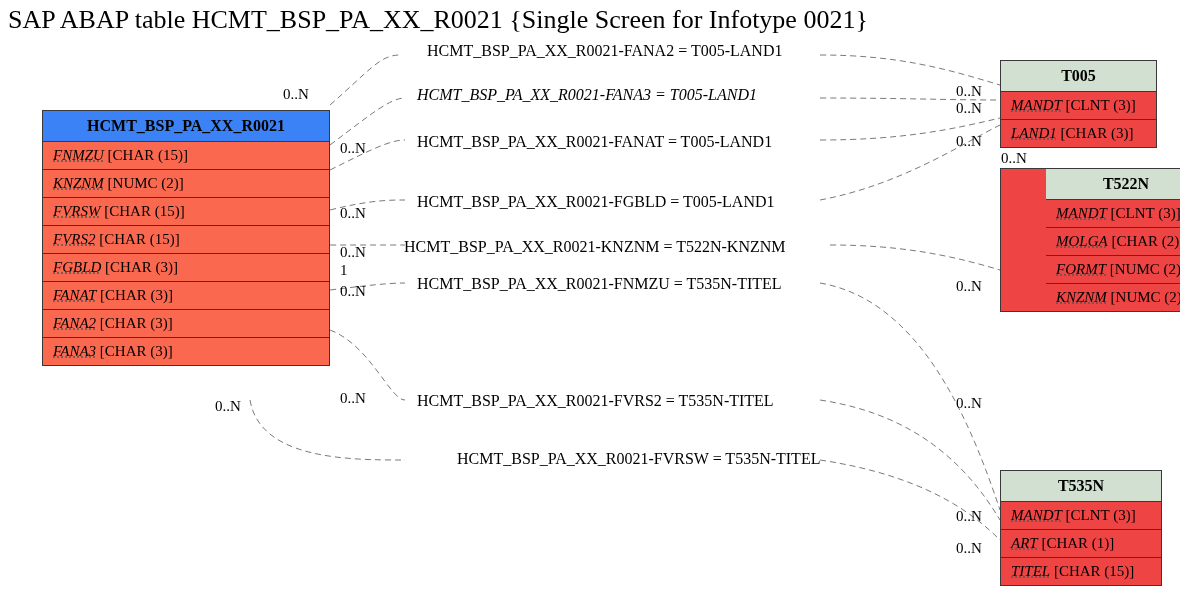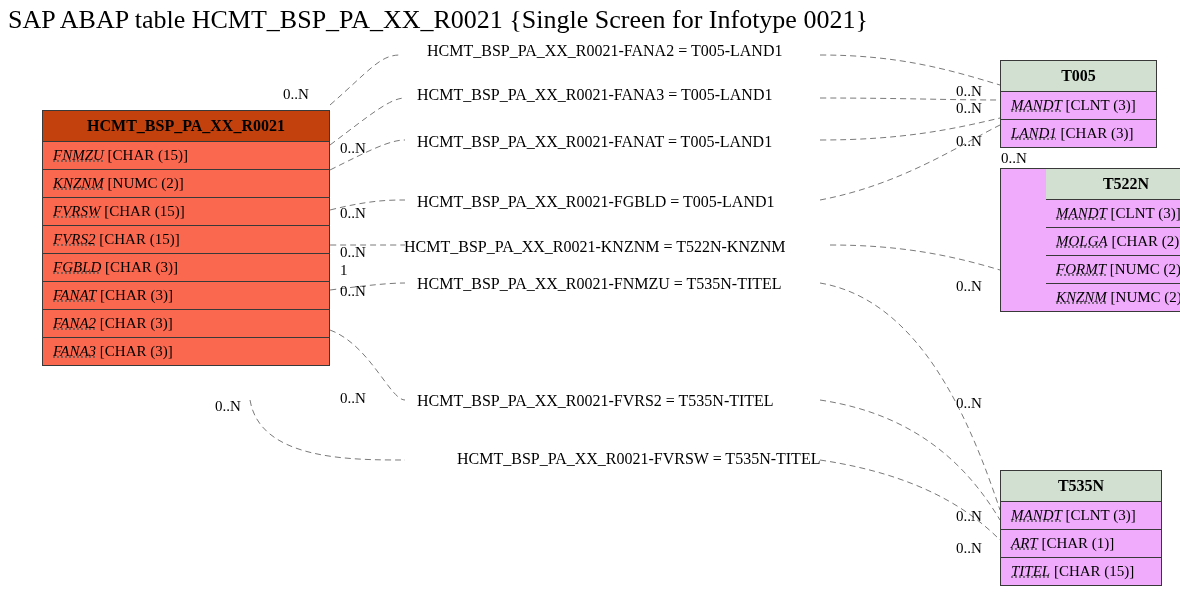--- a/index.html
+++ b/index.html
@@ -36,22 +36,22 @@
     border-bottom: 1px solid #393939;
     font-size: 15px;
     white-space: nowrap;
   }
   .table-row:last-child { border-bottom: none; }
   .fieldname {
     font-style: italic;
     text-decoration: underline dotted #555;
   }
   .orange  { background: #fb6850; }
-  .orange .table-header { background: #c2410c; }
-  .green   { background: #f0abfc; }
+  .orange .table-header { background: #3b82f6; }
+  .green   { background: #ef4444; }
   .green  .table-header { background: #d1e0d1; }
 
   .rel-label {
     position: absolute;
     font-size: 16px;
     color: #000;
     white-space: nowrap;
   }
   .card-label {
     position: absolute;
@@ -121,21 +121,21 @@
 </div>
 
 <div class="table-box green" style="left:1000px; top:470px; width:160px;">
   <div class="table-header">T535N</div>
   <div class="table-row"><span class="fieldname">MANDT</span> <span>[CLNT (3)]</span></div>
   <div class="table-row"><span class="fieldname">ART</span> <span>[CHAR (1)]</span></div>
   <div class="table-row"><span class="fieldname">TITEL</span> <span>[CHAR (15)]</span></div>
 </div>
 
 <div class="rel-label" style="left:417px; top:42px;margin-left:10px;">HCMT_BSP_PA_XX_R0021-FANA2 = T005-LAND1</div>
-<div class="rel-label" style="left:417px; top:86px;">HCMT_BSP_PA_XX_R0021-FANA3 = T005-LAND1</div>
+<div class="rel-label" style="left:417px; top:86px;font-style:italic;">HCMT_BSP_PA_XX_R0021-FANA3 = T005-LAND1</div>
 <div class="rel-label" style="left:417px; top:133px;">HCMT_BSP_PA_XX_R0021-FANAT = T005-LAND1</div>
 <div class="rel-label" style="left:417px; top:193px;">HCMT_BSP_PA_XX_R0021-FGBLD = T005-LAND1</div>
 <div class="rel-label" style="left:404px; top:238px;">HCMT_BSP_PA_XX_R0021-KNZNM = T522N-KNZNM</div>
 <div class="rel-label" style="left:417px; top:275px;">HCMT_BSP_PA_XX_R0021-FNMZU = T535N-TITEL</div>
 <div class="rel-label" style="left:417px; top:392px;">HCMT_BSP_PA_XX_R0021-FVRS2 = T535N-TITEL</div>
 <div class="rel-label" style="left:417px; top:450px;margin-left:40px;">HCMT_BSP_PA_XX_R0021-FVRSW = T535N-TITEL</div>
 
 <div class="card-label" style="left:283px; top:86px;">0..N</div>
 <div class="card-label" style="left:340px; top:140px;">0..N</div>
 <div class="card-label" style="left:340px; top:205px;">0..N</div>

